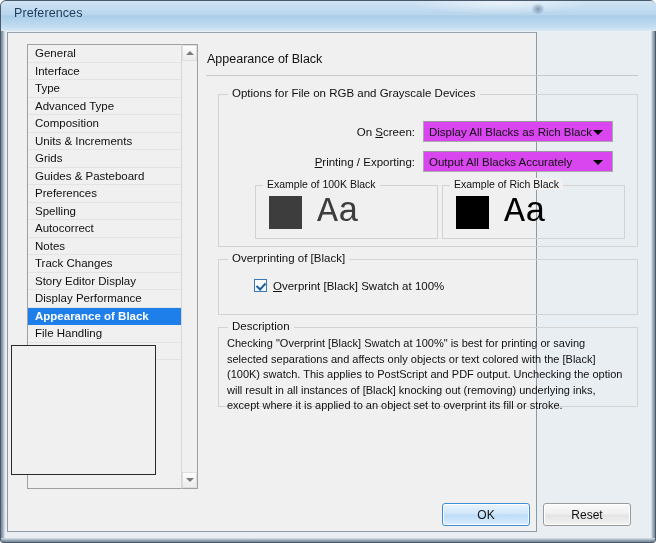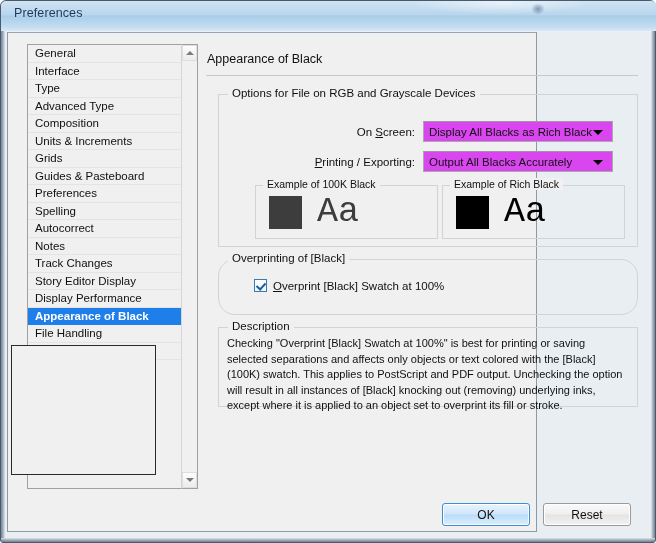--- a/index.html
+++ b/index.html
@@ -207,21 +207,21 @@
     top: -8px;
     left: 9px;
     background: #f0f0f0;
     padding: 0 4px;
     font-size: 11.5px;
     color: #101010;
     white-space: nowrap;
   }
 
   #group-options { left: 12px; top: 50px; width: 420px; height: 153px; }
-  #group-overprint { left: 12px; top: 215px; width: 420px; height: 56px; border-radius: 17px; }
+  #group-overprint { left: 12px; top: 215px; width: 420px; height: 56px; }
   #group-description { left: 12px; top: 283px; width: 420px; height: 80px; }
 
   
   .field-row {
     position: absolute;
     display: flex;
     align-items: center;
   }
   #row-onscreen { left: 0; top: 26px; width: 418px; }
   #row-printing { left: 0; top: 56px; width: 418px; }

